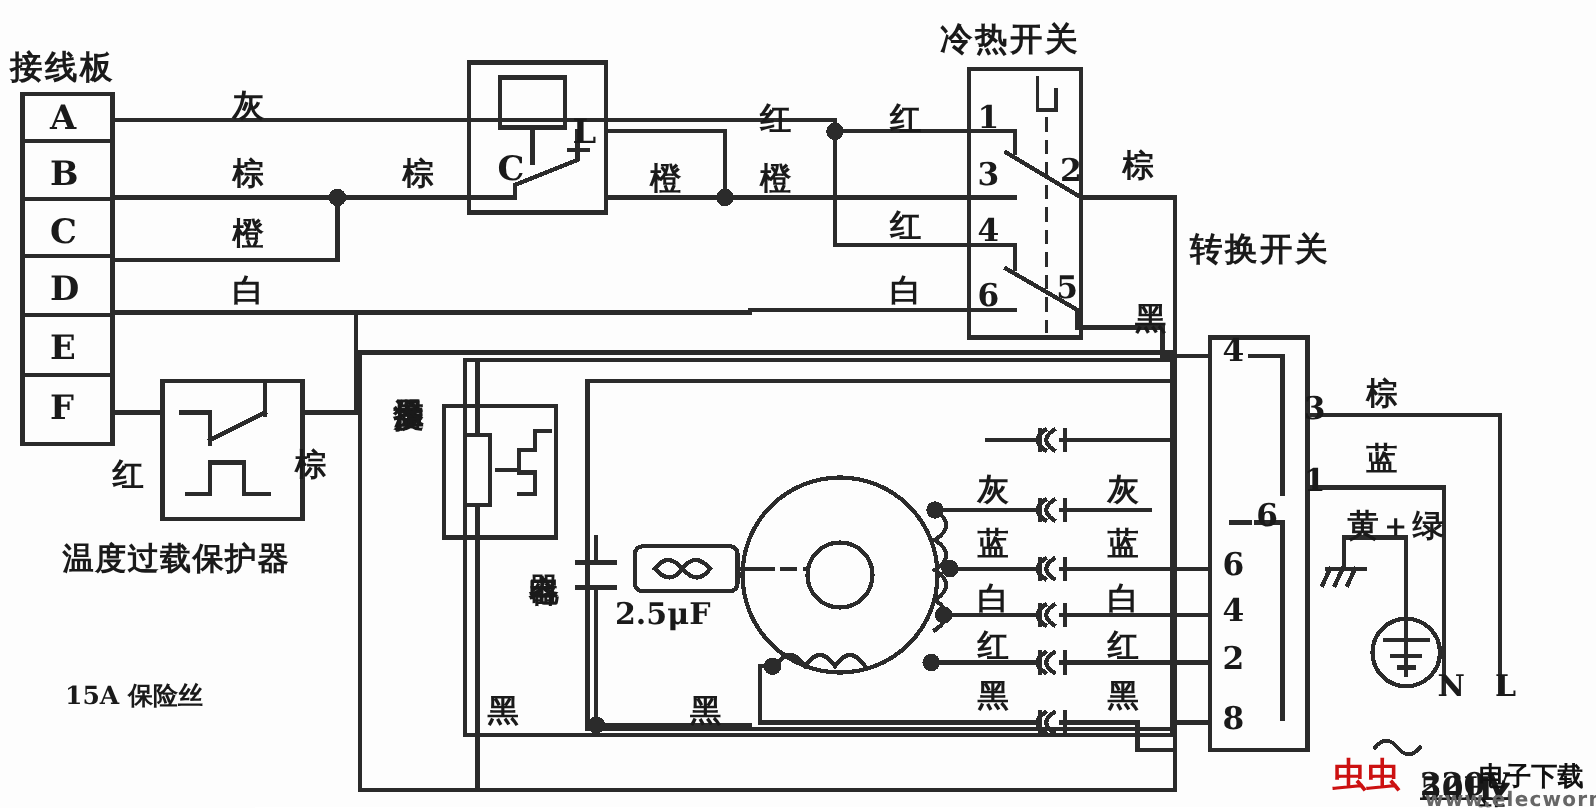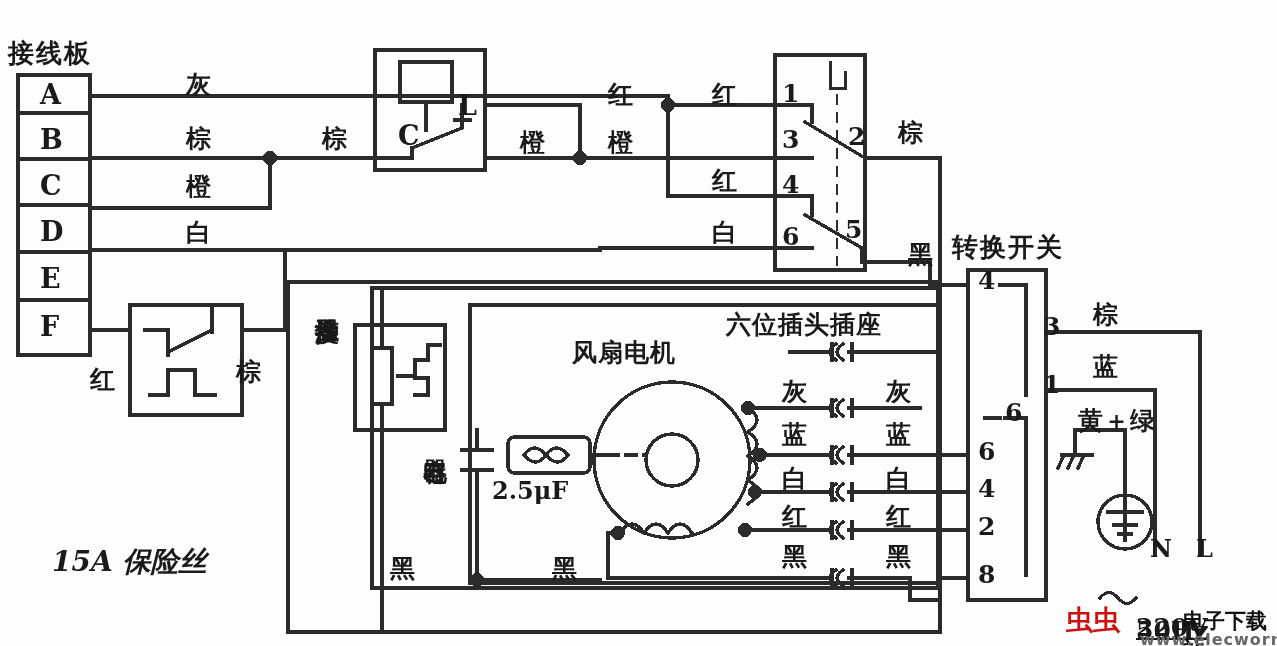--- a/index.html
+++ b/index.html
@@ -6,21 +6,21 @@
   body{font-family:"DejaVu Sans","Liberation Sans",sans-serif;}
   #root{position:relative;width:1277px;height:646px;background:#fdfdfd;overflow:hidden;}
   svg#diagram{position:absolute;left:0;top:0;width:1277px;height:646px;}
   .lbl{position:absolute;color:#1a1a1a;font-weight:bold;white-space:nowrap;
        font-family:"DejaVu Sans","Liberation Sans",sans-serif;}
   .cn{font-size:25px;letter-spacing:1px;}
   .title{font-size:26px;letter-spacing:2px;}
   .num{font-size:25px;font-family:"DejaVu Serif","Liberation Serif",serif;font-weight:bold;}
   .term{font-size:27px;font-family:"DejaVu Serif","Liberation Serif",serif;font-weight:bold;}
   .vert{writing-mode:vertical-rl;text-orientation:upright;line-height:0.92;font-size:24px;}
-  .sans-it{font-family:"DejaVu Serif","Liberation Serif",serif;font-style:italic;font-size:28px;}
+  .sans-it{font-family:"DejaVu Serif","Liberation Serif",serif;font-size:20px;}
   .mono-n{font-family:"DejaVu Serif","Liberation Serif",serif;font-size:24px;font-weight:bold;}
   .wm{position:absolute;font-weight:bold;}
   .wm-red{color:#cc1111;font-size:27px;}
   .wm-blk{color:#111;font-size:21px;}
   .wm-url{color:#666;font-size:16px;letter-spacing:1px;}
   .hz{font-family:"DejaVu Serif","Liberation Serif",serif;font-size:25px;font-weight:bold;}
 </style>
 </head>
 <body>
 
@@ -261,23 +261,23 @@
 
     <path d="M477 580 L 600 580"></path>
     <circle cx="477" cy="580" r="7" fill="#2b2b2b" stroke="none"></circle>
     <path d="M288 632 L 940 632 L 940 600"></path>
     <path d="M382 632 L 382 632"></path>
 
   </g>
 </svg>
 
 <div class="lbl title" style="left:8px;top:36px;">接线板</div>
-<div class="lbl title" style="left:952px;top:182px;margin-top:48px;">转换开关</div>
-<div class="lbl cn" style="left:572px;top:336px;">风扇电机</div>
-<div class="lbl cn" style="left:726px;top:308px;">六位插头插座</div>
+<div class="lbl title" style="left:752px;top:14px;">冷热开关</div>
+<div class="lbl title" style="left:952px;top:182px;">转换开关</div>
+<div class="lbl cn" style="left:50px;top:430px;">温度过载保护器</div>
 <div class="lbl vert" style="left:316px;top:300px;">温度保护器</div>
 <div class="lbl vert" style="left:424px;top:440px;">电容器</div>
 <div class="lbl sans-it" style="left:52px;top:543px;">15A 保险丝</div>
 
 <div class="lbl term" style="left:40px;top:79px;">A</div>
 <div class="lbl term" style="left:40px;top:124px;">B</div>
 <div class="lbl term" style="left:40px;top:170px;">C</div>
 <div class="lbl term" style="left:40px;top:216px;">D</div>
 <div class="lbl term" style="left:40px;top:263px;">E</div>
 <div class="lbl term" style="left:40px;top:311px;">F</div>

